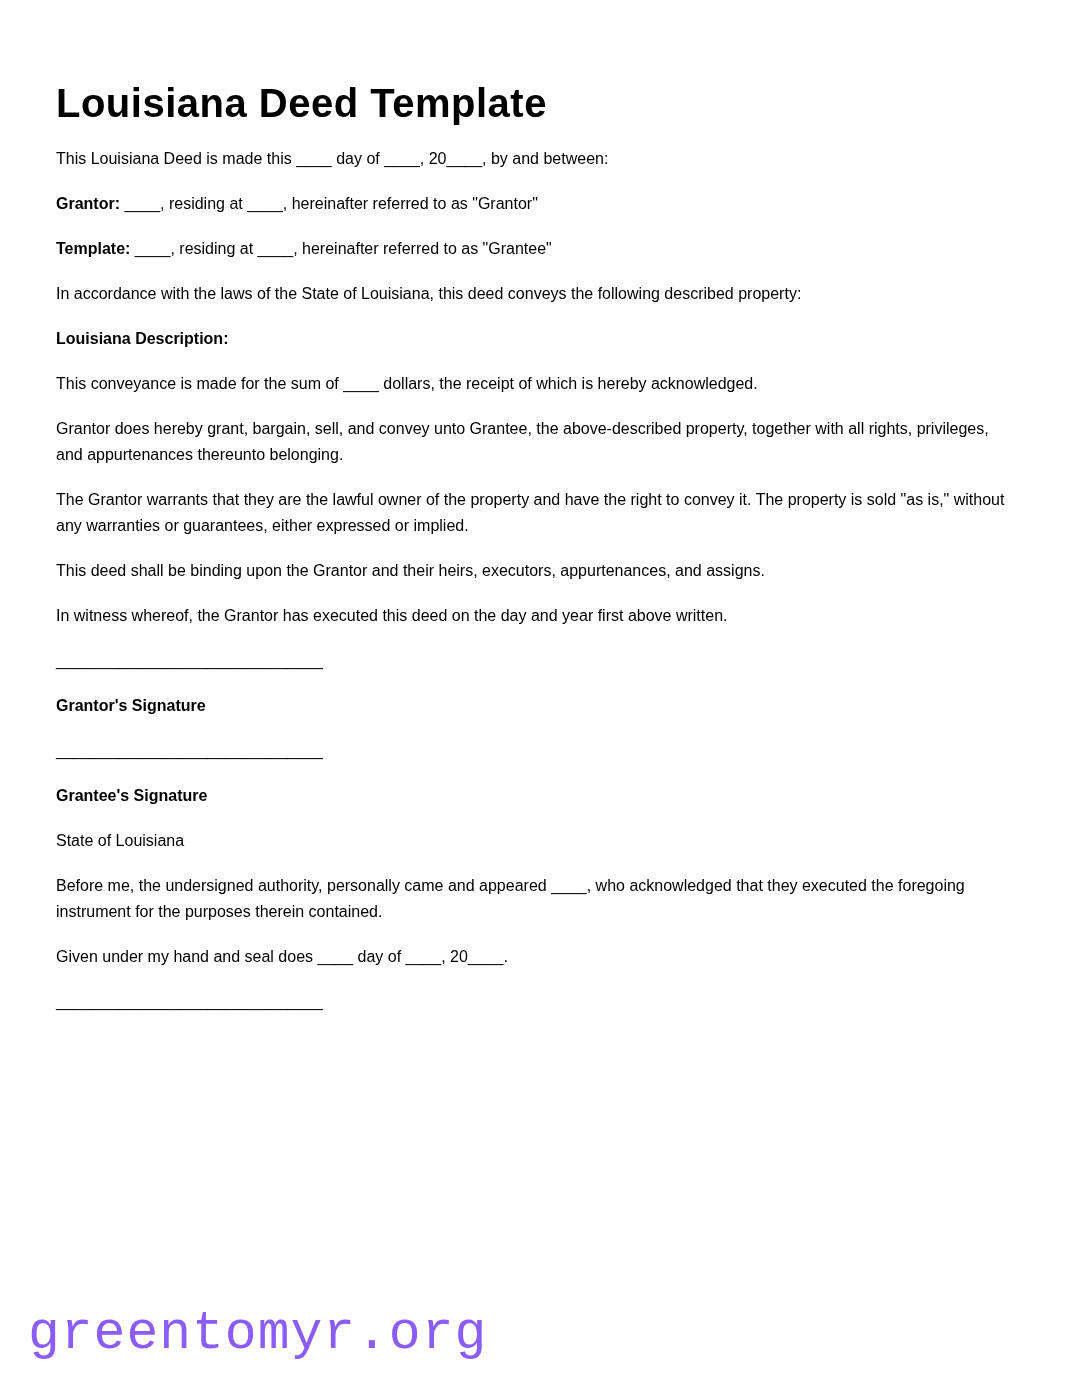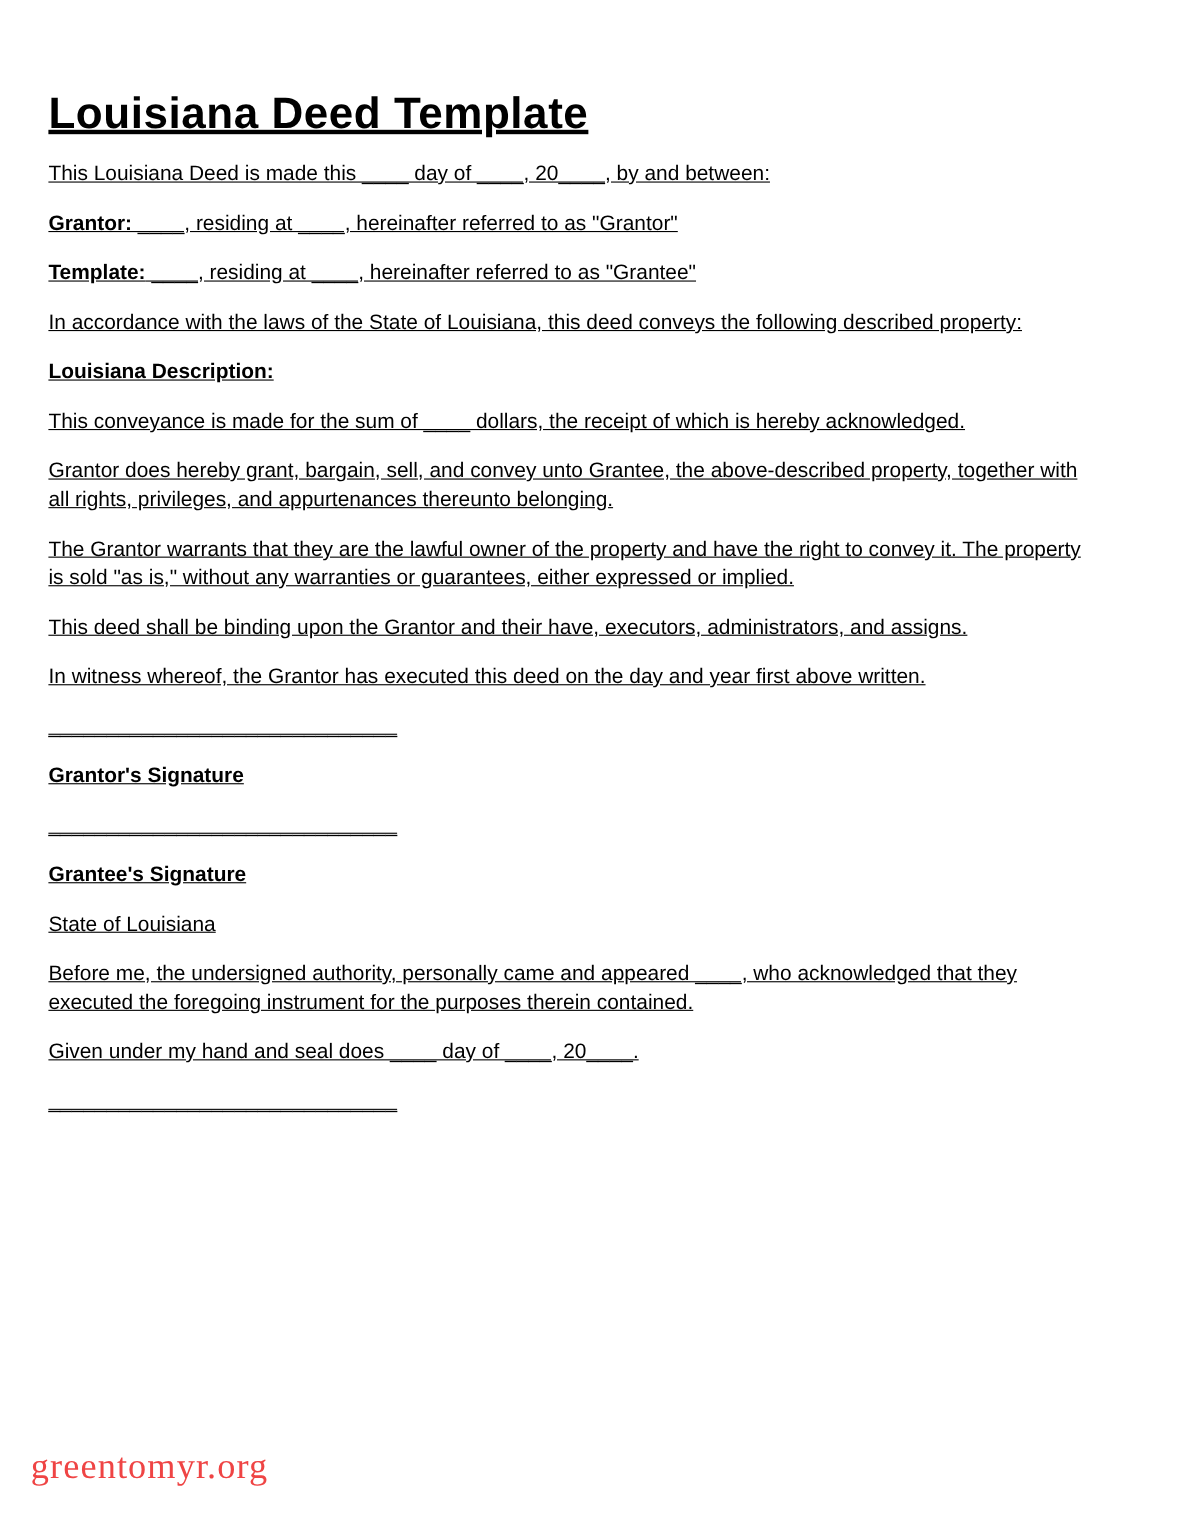--- a/index.html
+++ b/index.html
@@ -10,54 +10,53 @@
   .page {
     position: relative;
     width: 1073px;
     height: 1388px;
     background: #ffffff;
     overflow: hidden;
     font-family: "Liberation Sans", "DejaVu Sans", sans-serif;
     color: #000000;
   }
   .content {
-    margin: 0 60px 0 44px;
+    margin: 0 60px 0 56px;
     width: 953px;
-    text-decoration: underline;
   }
   h1.doc-title {
     font-size: 40px;
     line-height: 48px;
     font-weight: 700;
     margin: 79px 0 5px 0;
     letter-spacing: 0.5px;
   }
   .content p {
-    font-size: 19px;
+    font-size: 16px;
     line-height: 26px;
     margin: 19px 0;
   }
   .content p strong {
     font-weight: 700;
   }
   p.doc-heading {
     font-weight: 700;
   }
   p.sig-rule {
     letter-spacing: 0;
     white-space: nowrap;
   }
   .watermark {
     position: absolute;
     left: 28px;
     top: 1312px;
-    font-family: Liberation Serif, serif;
-    font-size: 33px;
+    font-family: Liberation Mono, monospace;
+    font-size: 53px;
     line-height: 45px;
-    color: #ef4444;
+    color: #8b5cf6;
     letter-spacing: 1px;
     white-space: nowrap;
   }
 </style>
 </head>
 <body>
 
 <div class="page">
   <div class="content">
 
@@ -73,21 +72,21 @@
 
     <p class="doc-heading">Louisiana Description:</p>
 
 
     <p>This conveyance is made for the sum of ____ dollars, the receipt of which is hereby acknowledged.</p>
 
     <p>Grantor does hereby grant, bargain, sell, and convey unto Grantee, the above-described property, together with all rights, privileges, and appurtenances thereunto belonging.</p>
 
     <p>The Grantor warrants that they are the lawful owner of the property and have the right to convey it. The property is sold "as is," without any warranties or guarantees, either expressed or implied.</p>
 
-    <p>This deed shall be binding upon the Grantor and their have, executors, administrators, and assigns.</p>
+    <p>This deed shall be binding upon the Grantor and their heirs, executors, appurtenances, and assigns.</p>
 
     <p>In witness whereof, the Grantor has executed this deed on the day and year first above written.</p>
 
     <p class="sig-rule">______________________________</p>
 
     <p class="doc-heading">Grantor's Signature</p>
 
     <p class="sig-rule">______________________________</p>
 
     <p class="doc-heading">Grantee's Signature</p>

